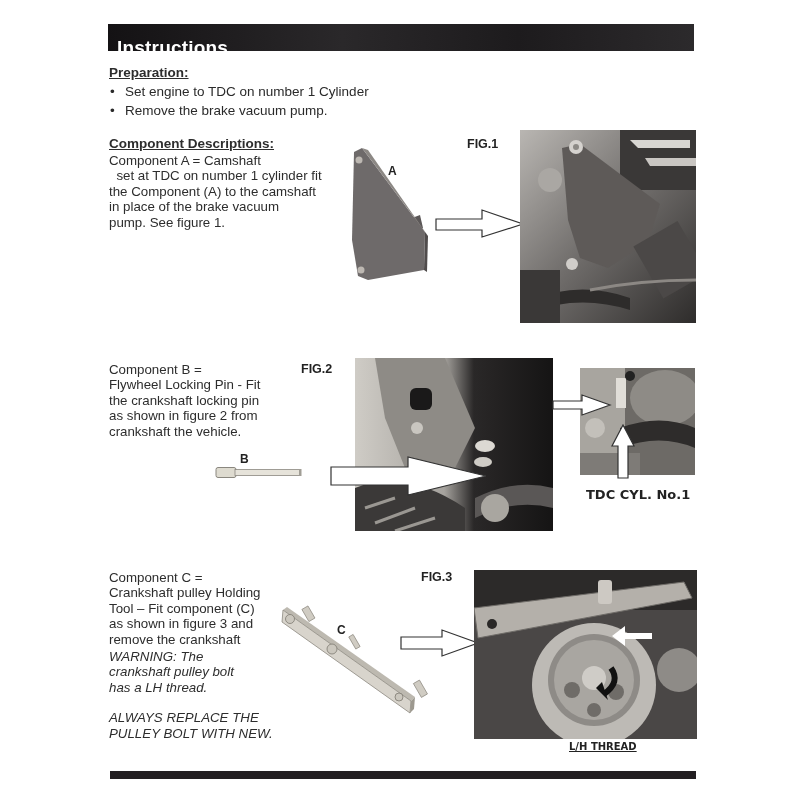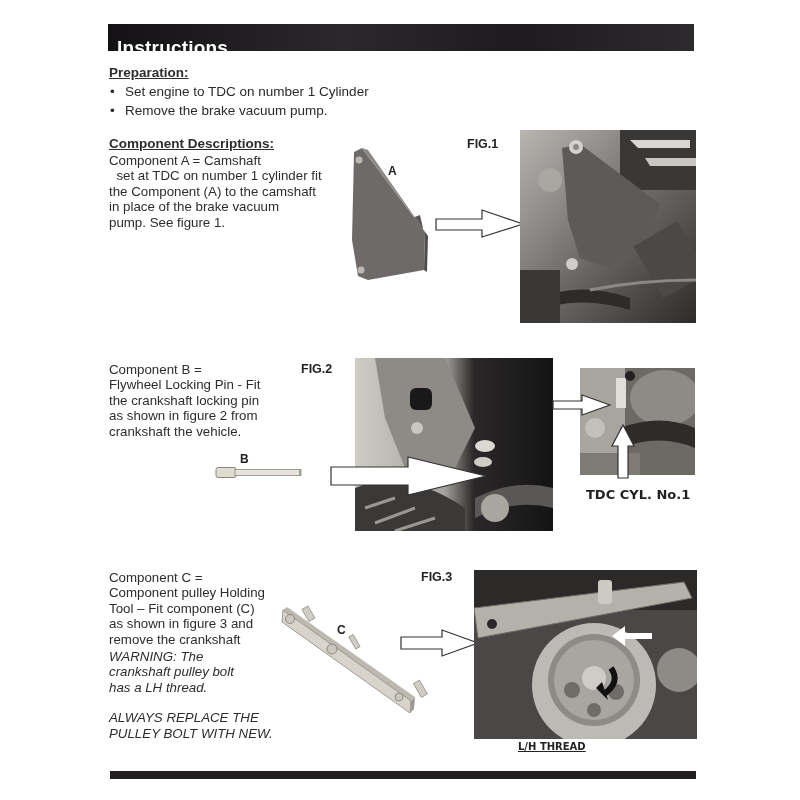--- a/index.html
+++ b/index.html
@@ -144,21 +144,21 @@
 <svg class="abs" style="left:552px; top:393px;" width="60" height="26" viewBox="0 0 60 26">
   <polygon points="1,8 30,8 30,2 58,12 30,22 30,16 1,16" fill="#fff" stroke="#333" stroke-width="1.2"></polygon>
 </svg>
 <svg class="abs" style="left:610px; top:424px;" width="26" height="56" viewBox="0 0 26 56">
   <polygon points="13,1 24,22 18,22 18,54 8,54 8,22 2,22" fill="#fff" stroke="#333" stroke-width="1.2"></polygon>
 </svg>
 <div class="abs caption" style="left:586px; top:487px;">TDC CYL. No.1</div>
 
 <div class="abs desc" style="left:109px; top:570px; width:200px;">
   <div><b>Component C =</b></div>
-  <div>Component pulley Holding</div>
+  <div>Crankshaft pulley Holding</div>
   <div>Tool – Fit component (C)</div>
   <div>as shown in figure 3 and</div>
   <div>remove the crankshaft</div>
   <div class="italic" style="margin-top:2px;">
     <div>WARNING: The</div>
     <div>crankshaft pulley bolt</div>
     <div>has a LH thread.</div>
   </div>
   <div class="italic" style="margin-top:15px;">
     <div>ALWAYS REPLACE THE</div>
@@ -198,15 +198,15 @@
     <circle cx="120" cy="140" r="7" fill="#6f6c68"></circle>
     <circle cx="205" cy="100" r="22" fill="#8e8b87"></circle>
     <polygon points="0,38 210,12 218,28 4,68" fill="#b4b0aa" stroke="#6f6c68" stroke-width="1"></polygon>
     <circle cx="18" cy="54" r="5" fill="#2a2827"></circle>
     <rect x="124" y="10" width="14" height="24" rx="3" fill="#cdc9c3"></rect>
     <polygon points="138,63 165,63 165,56 178,66 165,76 165,69 138,69" fill="#fff" transform="rotate(180 158 66)"></polygon>
     <path d="M137 98 Q147 112 130 124" stroke="#111" stroke-width="6" fill="none"></path>
     <polygon points="122,118 134,130 128,112" fill="#111"></polygon>
   </svg>
 </div>
-<div class="abs caption-small" style="left:518px; top:741px;">L/H THREAD</div>
+<div class="abs caption-small" style="left:569px; top:741px;">L/H THREAD</div>
 
 <div class="abs footer-bar"></div>
 
 </body></html>

